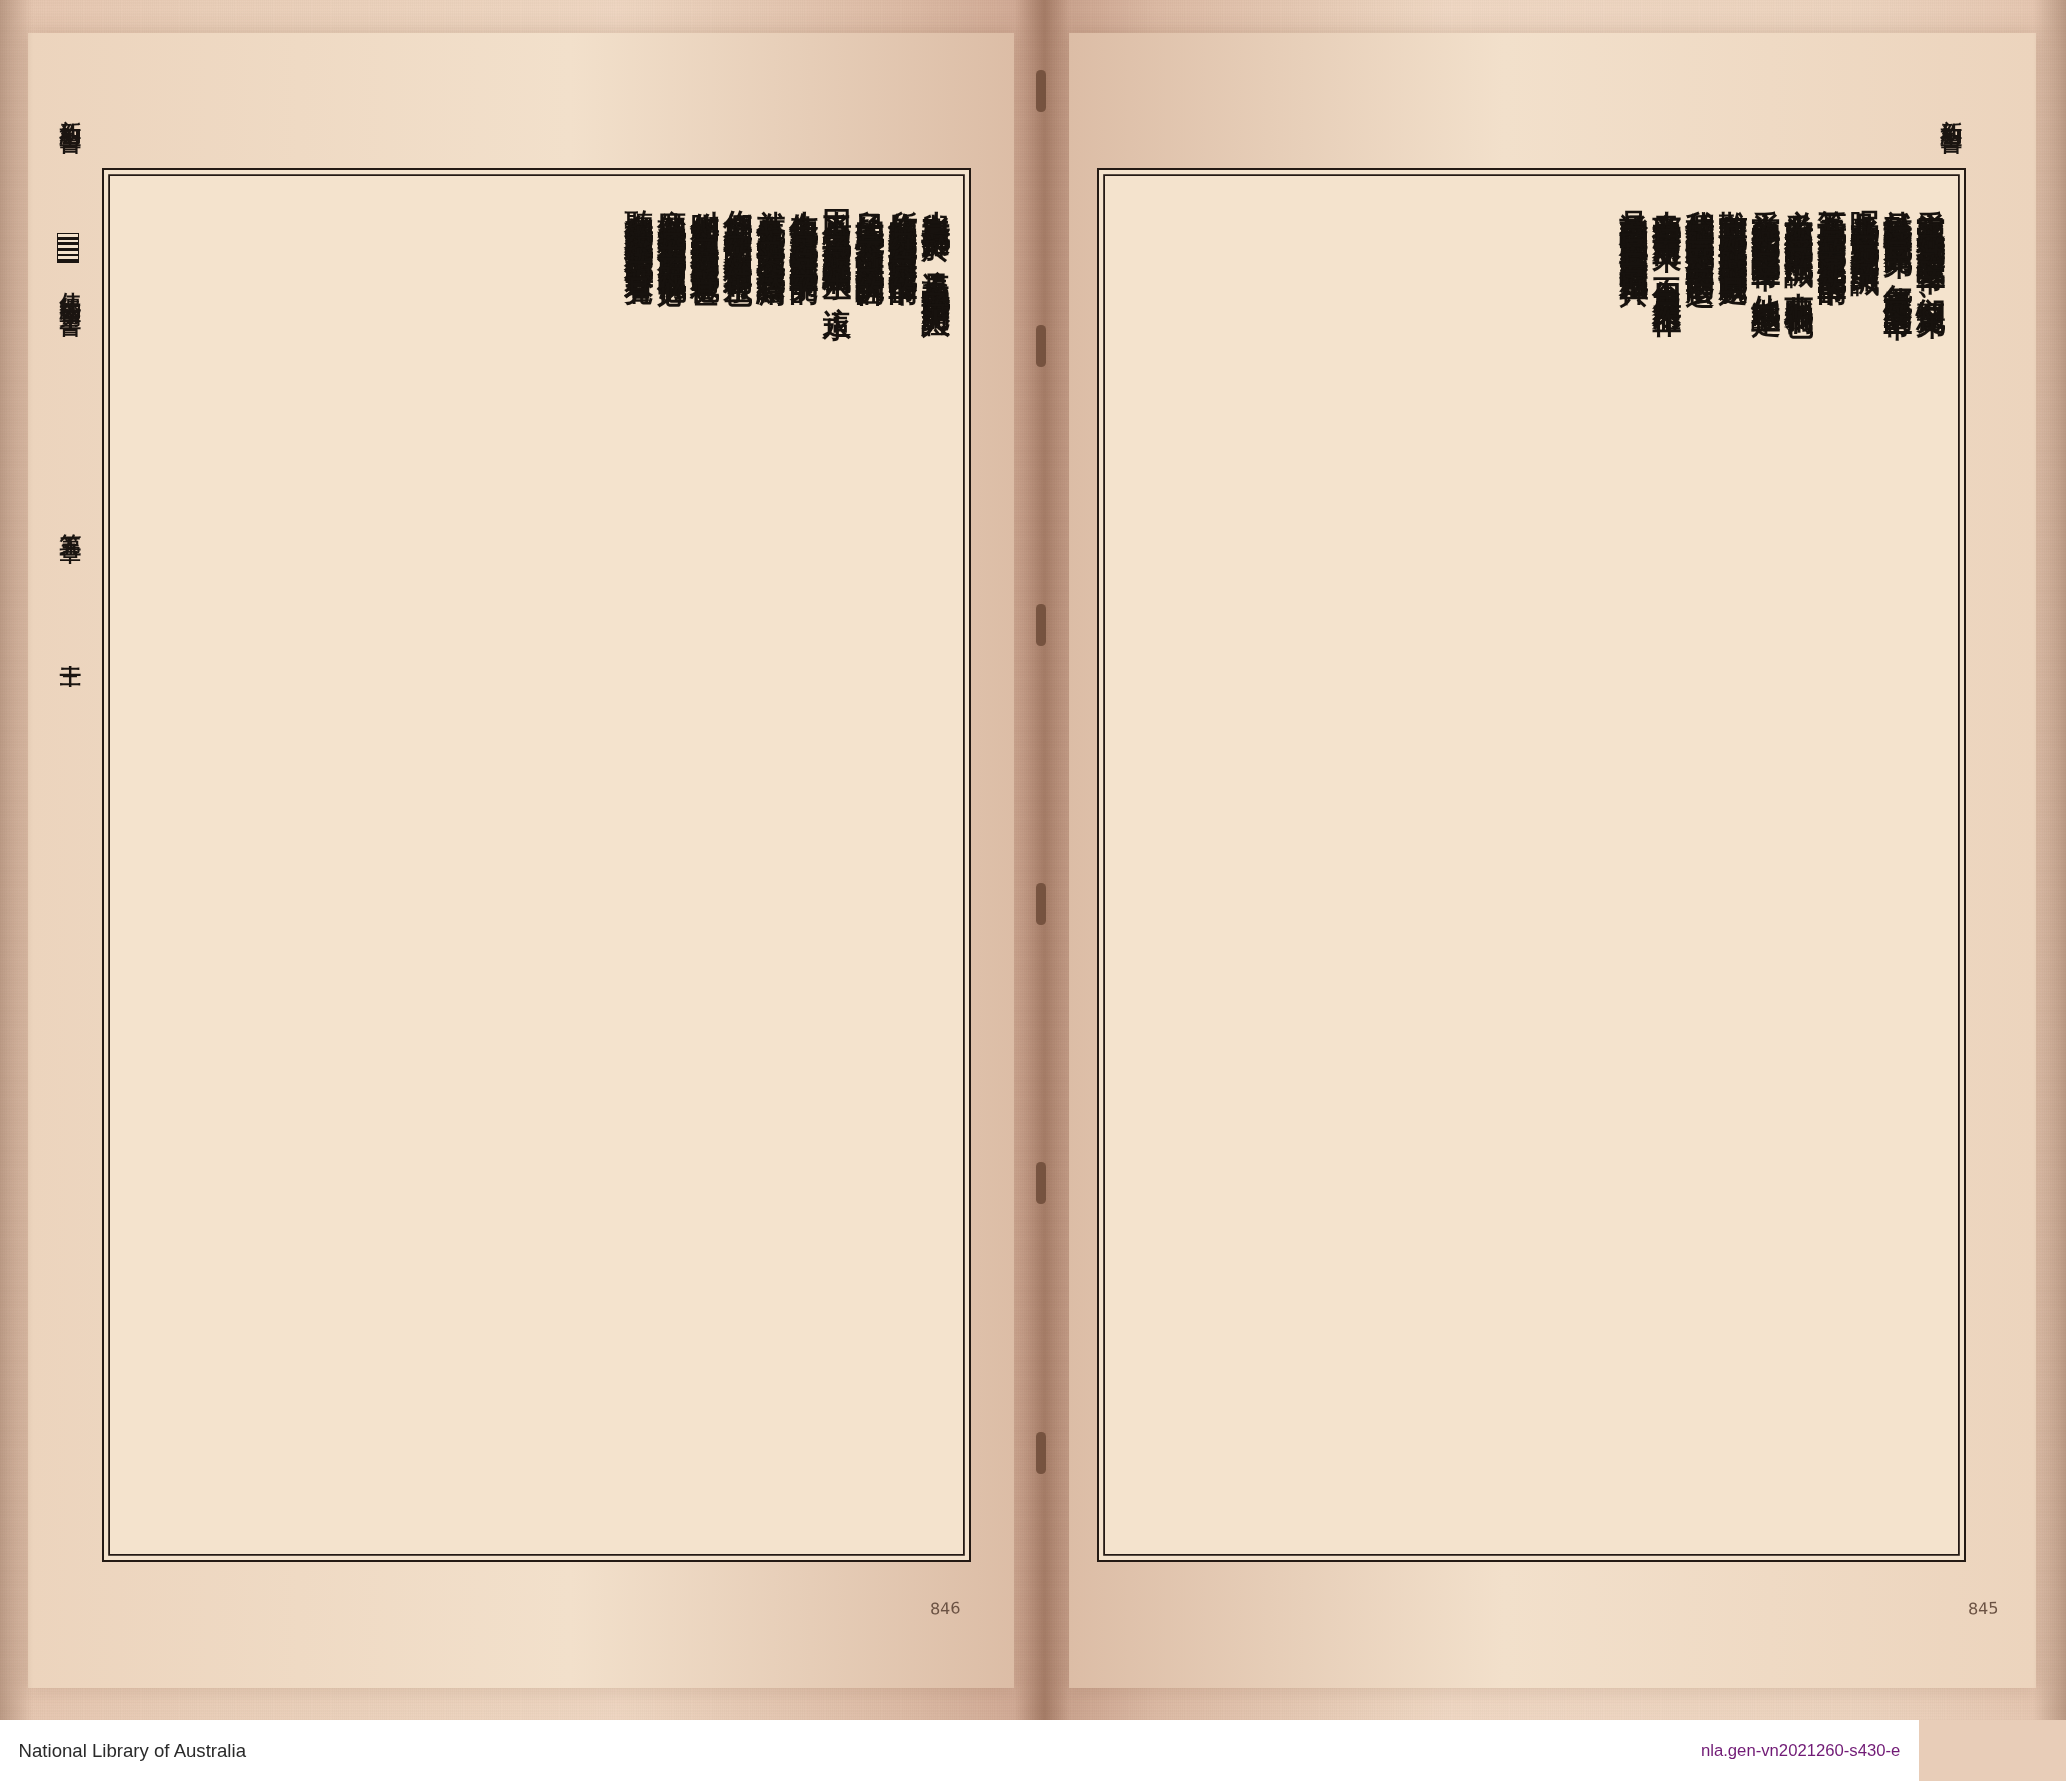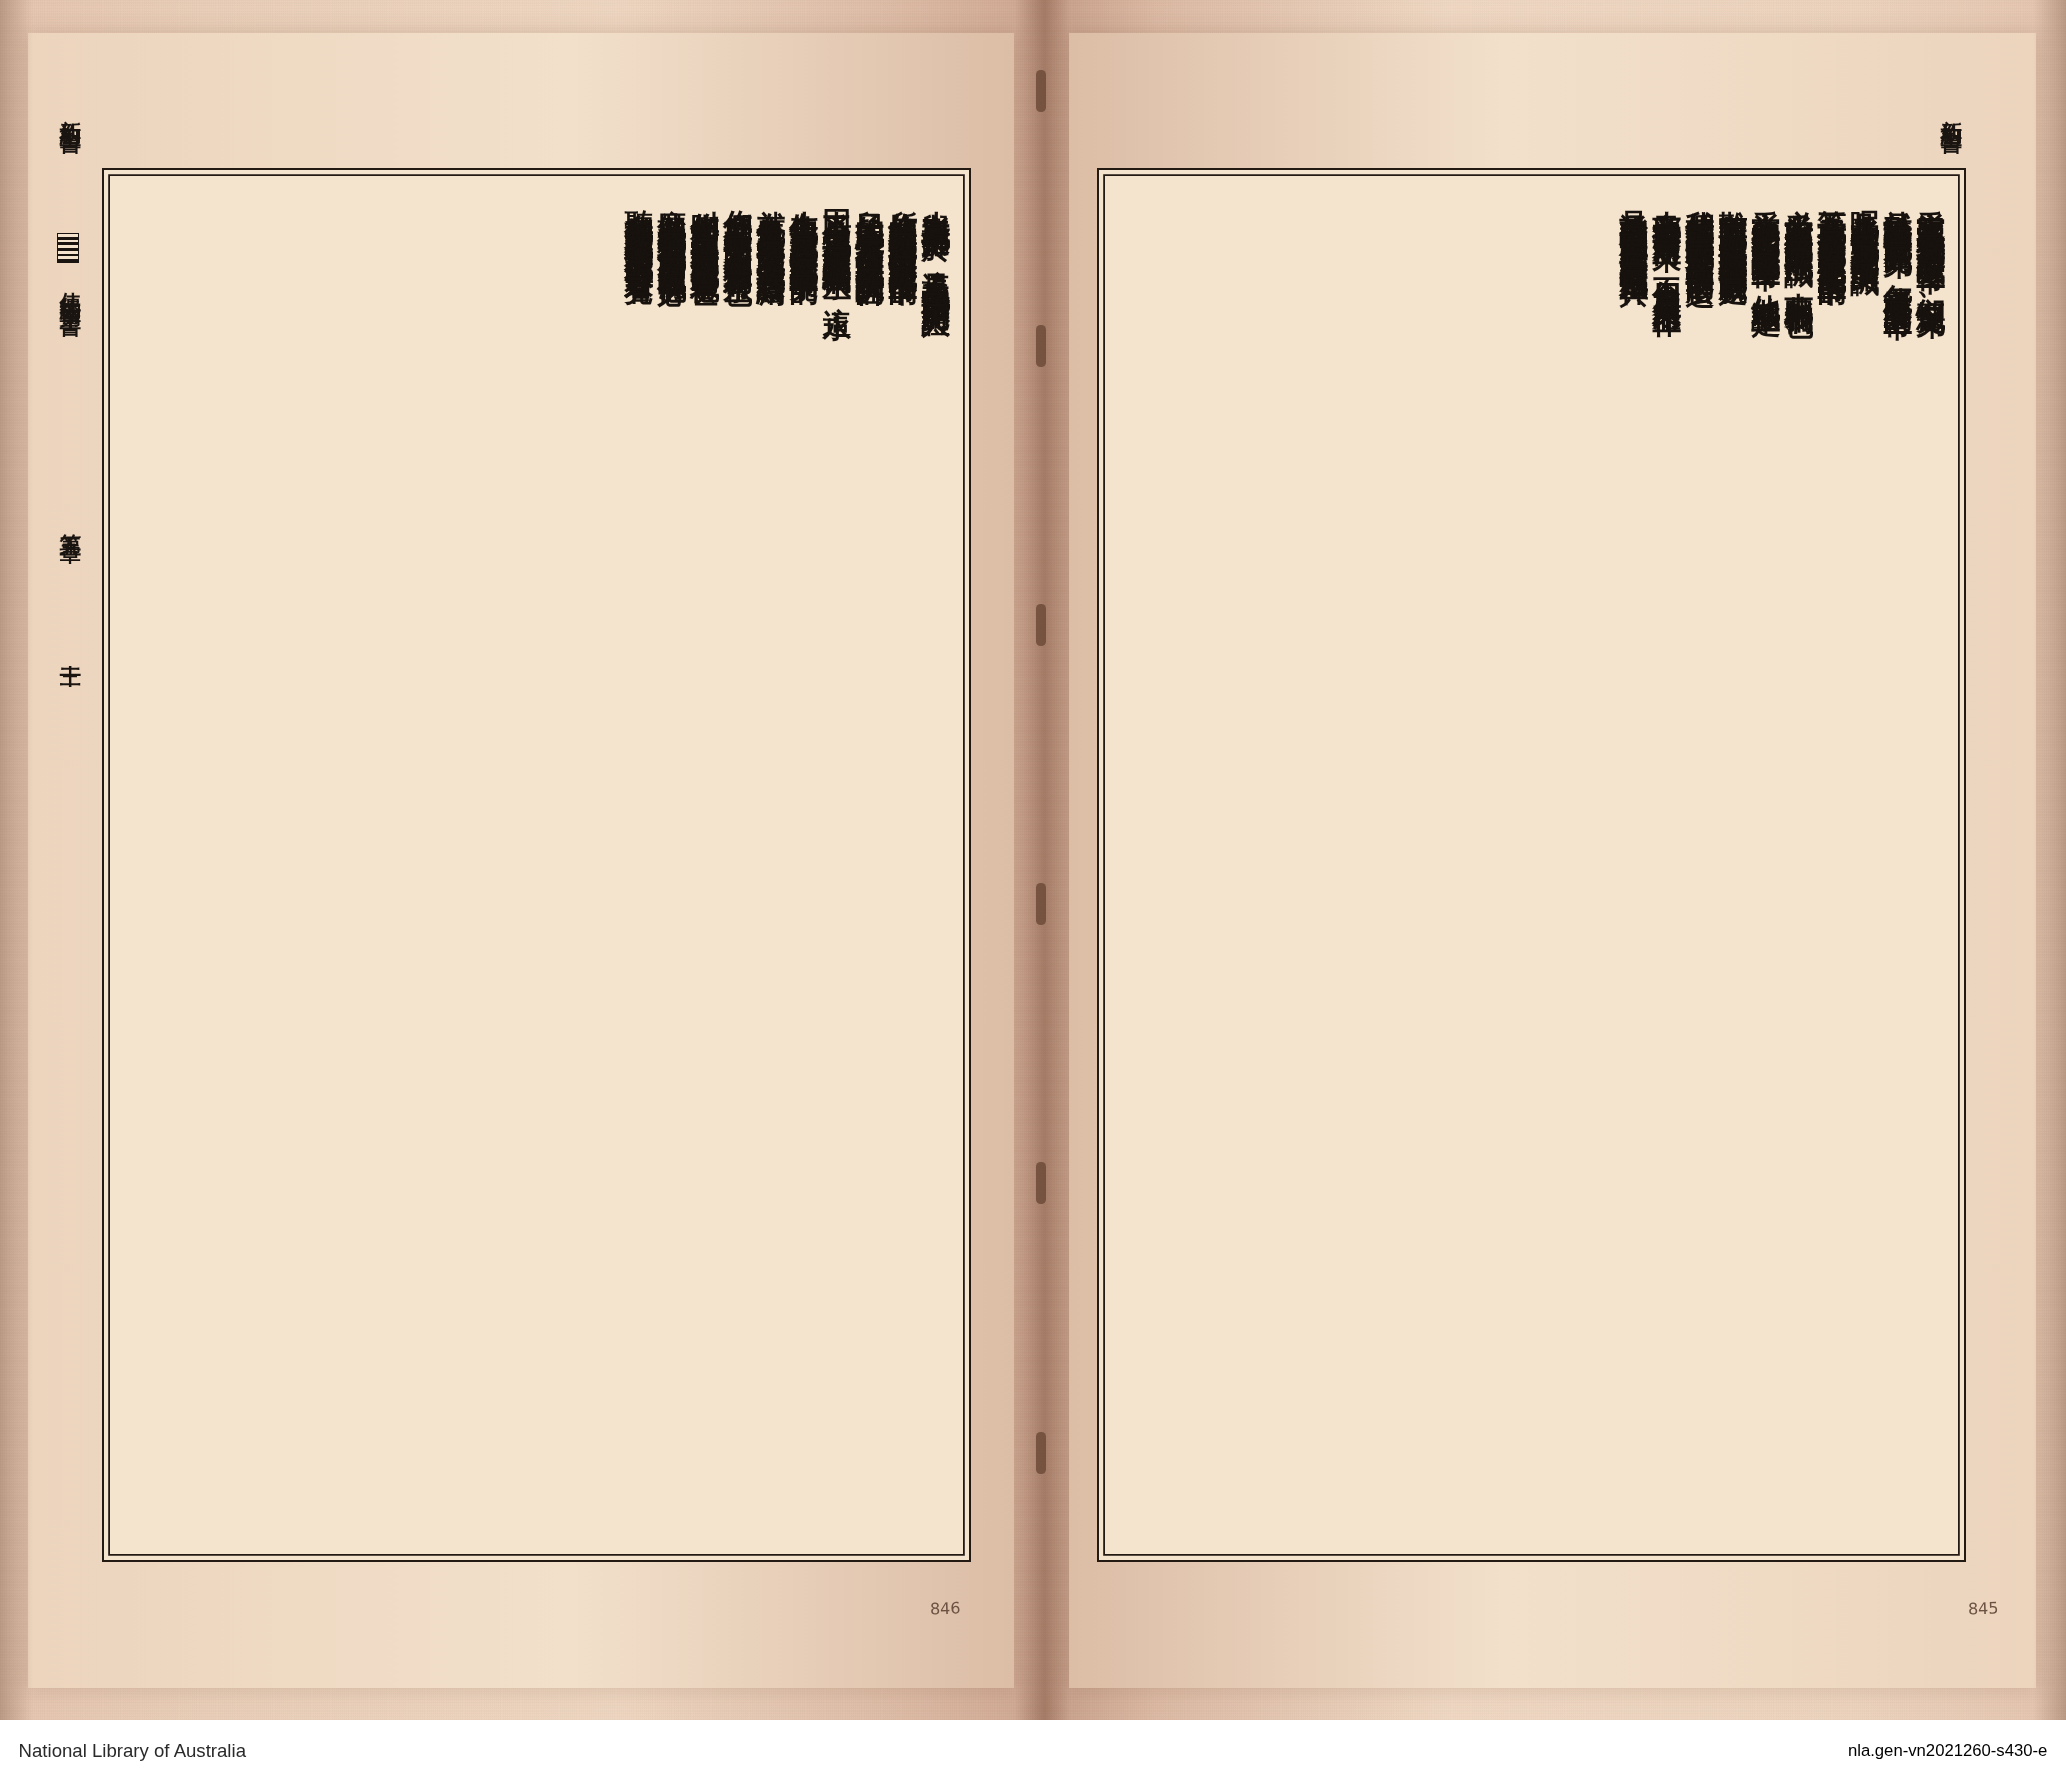--- a/index.html
+++ b/index.html
@@ -139,38 +139,38 @@
     font-size: 16px;
     color: #6b5243;
     transform: rotate(-2deg);
   }
 
   
   .footer {
     position: absolute;
     left: 0;
     bottom: 0;
-    width: 2066px;
+    width: 1919px;
     height: 61px;
     background: #ffffff;
     display: flex;
     align-items: center;
     justify-content: space-between;
     padding: 0 18.6px;
     box-sizing: border-box;
   }
   .footer .lbl {
     font-family: "Liberation Sans", sans-serif;
     font-size: 18.6px;
     color: #2a2a2a;
   }
   .footer .rid {
     font-family: "Liberation Sans", sans-serif;
     font-size: 16.7px;
-    color: #000000;
+    color: #701a75;
   }
   
   .edge-l, .edge-r {
     position: absolute;
     top: 0; height: 1720px; width: 33px;
     pointer-events: none;
   }
   .edge-l { left: 0; background: linear-gradient(90deg, rgba(90,55,35,0.30), rgba(90,55,35,0)); }
   .edge-r { right: 0; background: linear-gradient(270deg, rgba(90,55,35,0.30), rgba(90,55,35,0)); }
 </style>

